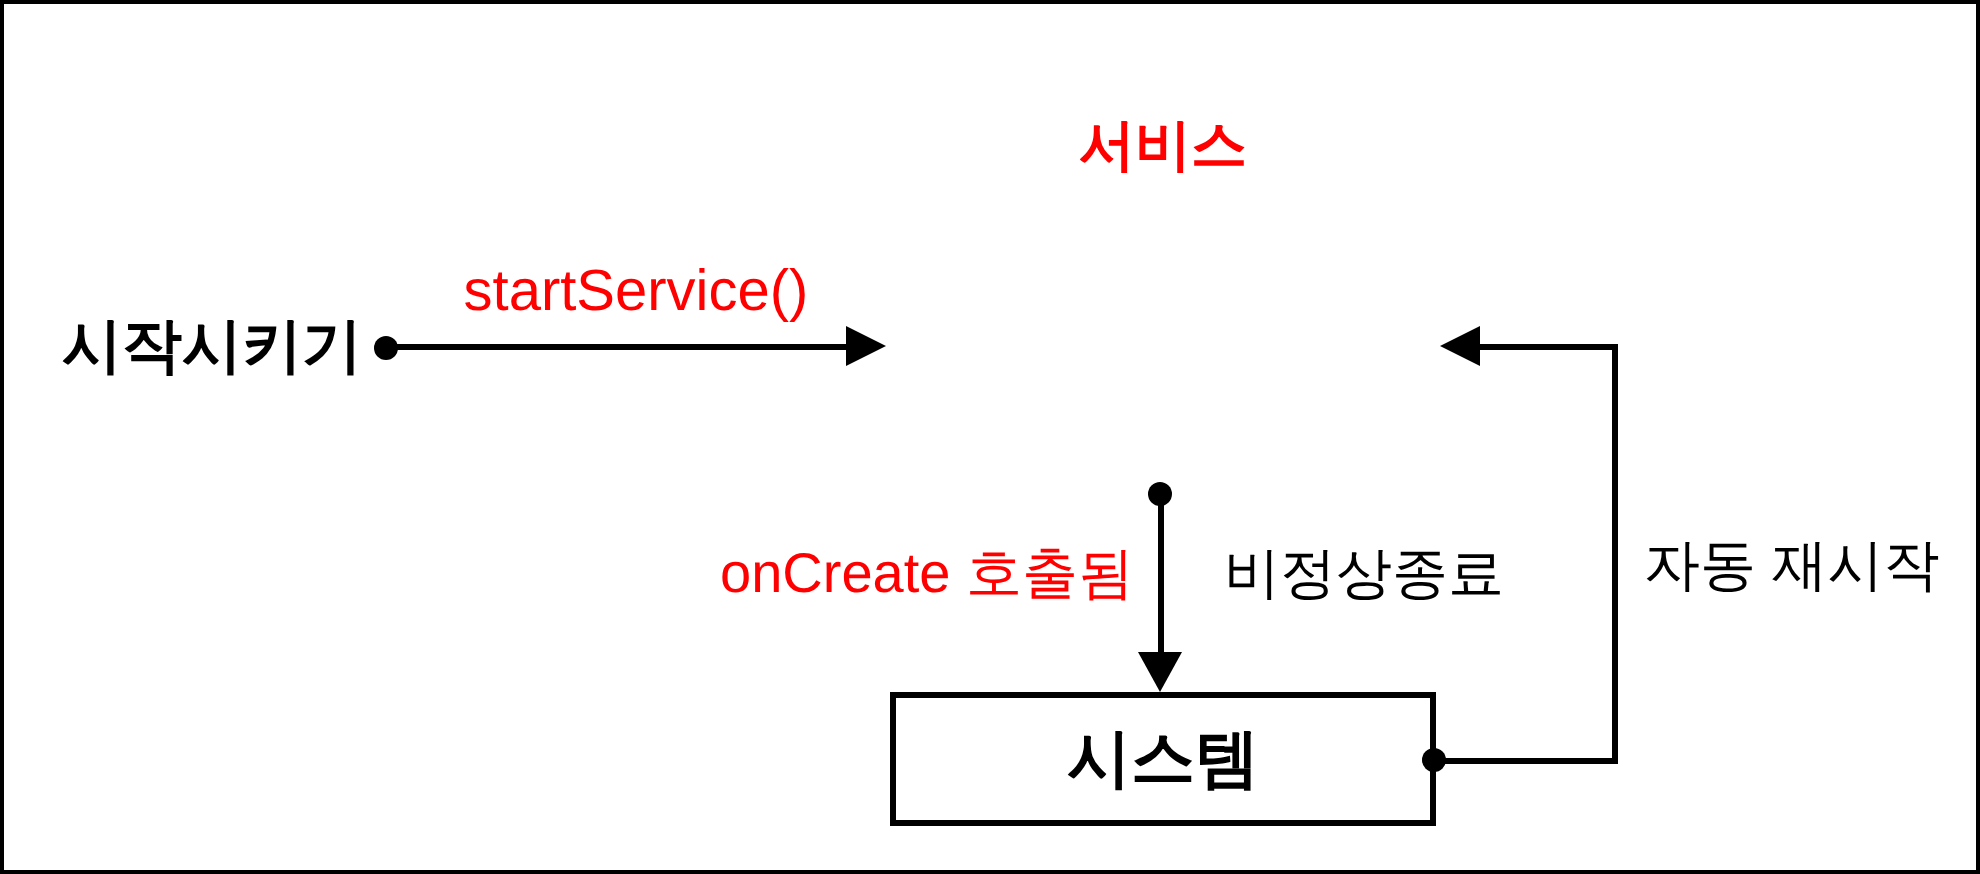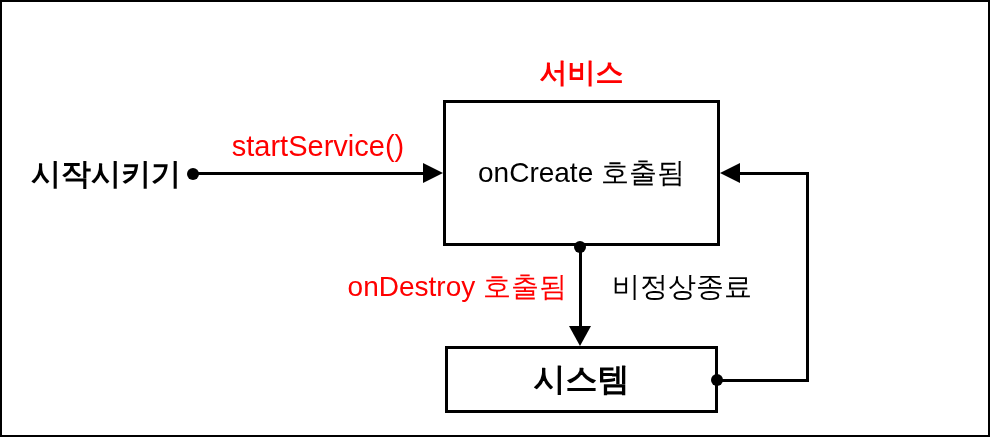--- a/index.html
+++ b/index.html
@@ -67,40 +67,38 @@
   .service-bottom-dot { left: 572px; top: 221px; }
   .system-right-dot   { left: 709px; top: 354px; }
 </style>
 </head>
 <body>
 
 <div class="canvas">
 
   <div class="abs label service-title">서비스</div>
 
-  <div class="abs box service-box">
-    <span class="label">onCreate 호출됨</span>
-  </div>
 
   <div class="abs box system-box">
     <span class="label">시스템</span>
   </div>
 
   <div class="abs label start-label">시작시키기</div>
 
   <div class="abs label red start-service-label">startService()</div>
   <div class="abs dot start-dot"></div>
   <div class="abs line start-arrow-line"></div>
   <div class="abs ah ah-right"></div>
 
   <div class="abs dot service-bottom-dot"></div>
   <div class="abs line down-arrow-line"></div>
   <div class="abs ah ah-down"></div>
-  <div class="abs label red ondestroy-label">onDestroy 호출됨</div>
+  <div class="abs label red ondestroy-label">onCreate 호출됨</div>
   <div class="abs label abnormal-label">비정상종료</div>
 
   <div class="abs dot system-right-dot"></div>
   <div class="abs line loop-bottom-line"></div>
   <div class="abs line loop-vertical-line"></div>
   <div class="abs line loop-top-line"></div>
   <div class="abs ah ah-left"></div>
+  <div class="abs label autorestart-label">자동 재시작</div>
 
 </div>
 
 </body></html>

